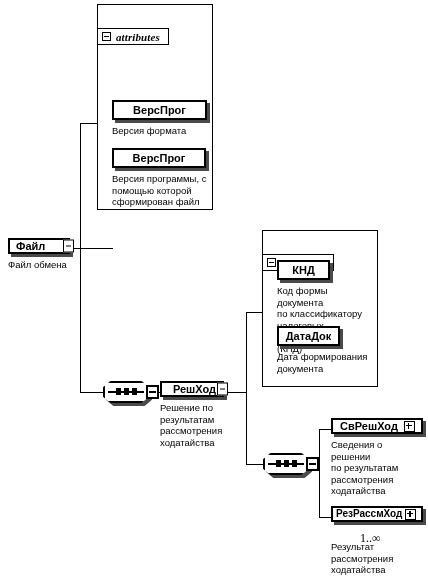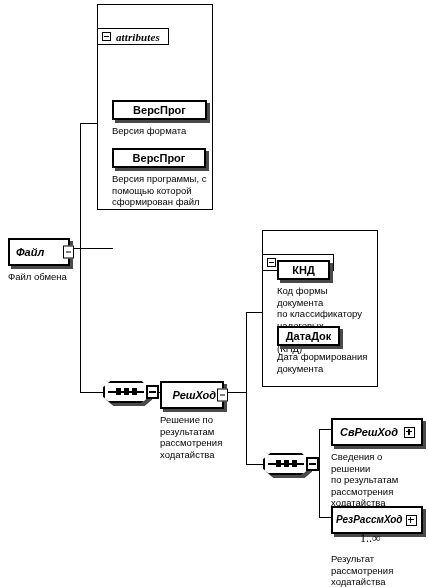--- a/index.html
+++ b/index.html
@@ -114,25 +114,24 @@
   
   .elem {
     position: absolute;
     box-sizing: border-box;
   }
   .elem-box {
     position: relative;
     border: 2px solid #000000;
     background: #ffffff;
     box-shadow: 3px 3px 0 0 #4a4a4a;
-    height: 28px;
+    height: 16px;
     display: flex;
     align-items: center;
     box-sizing: border-box;
-    font-style: italic;
   }
   .elem-name {
     font-family: "Liberation Sans", sans-serif;
     font-weight: bold;
     font-size: 11px;
     color: #000000;
     white-space: nowrap;
     padding: 0 6px;
     line-height: 1;
   }

